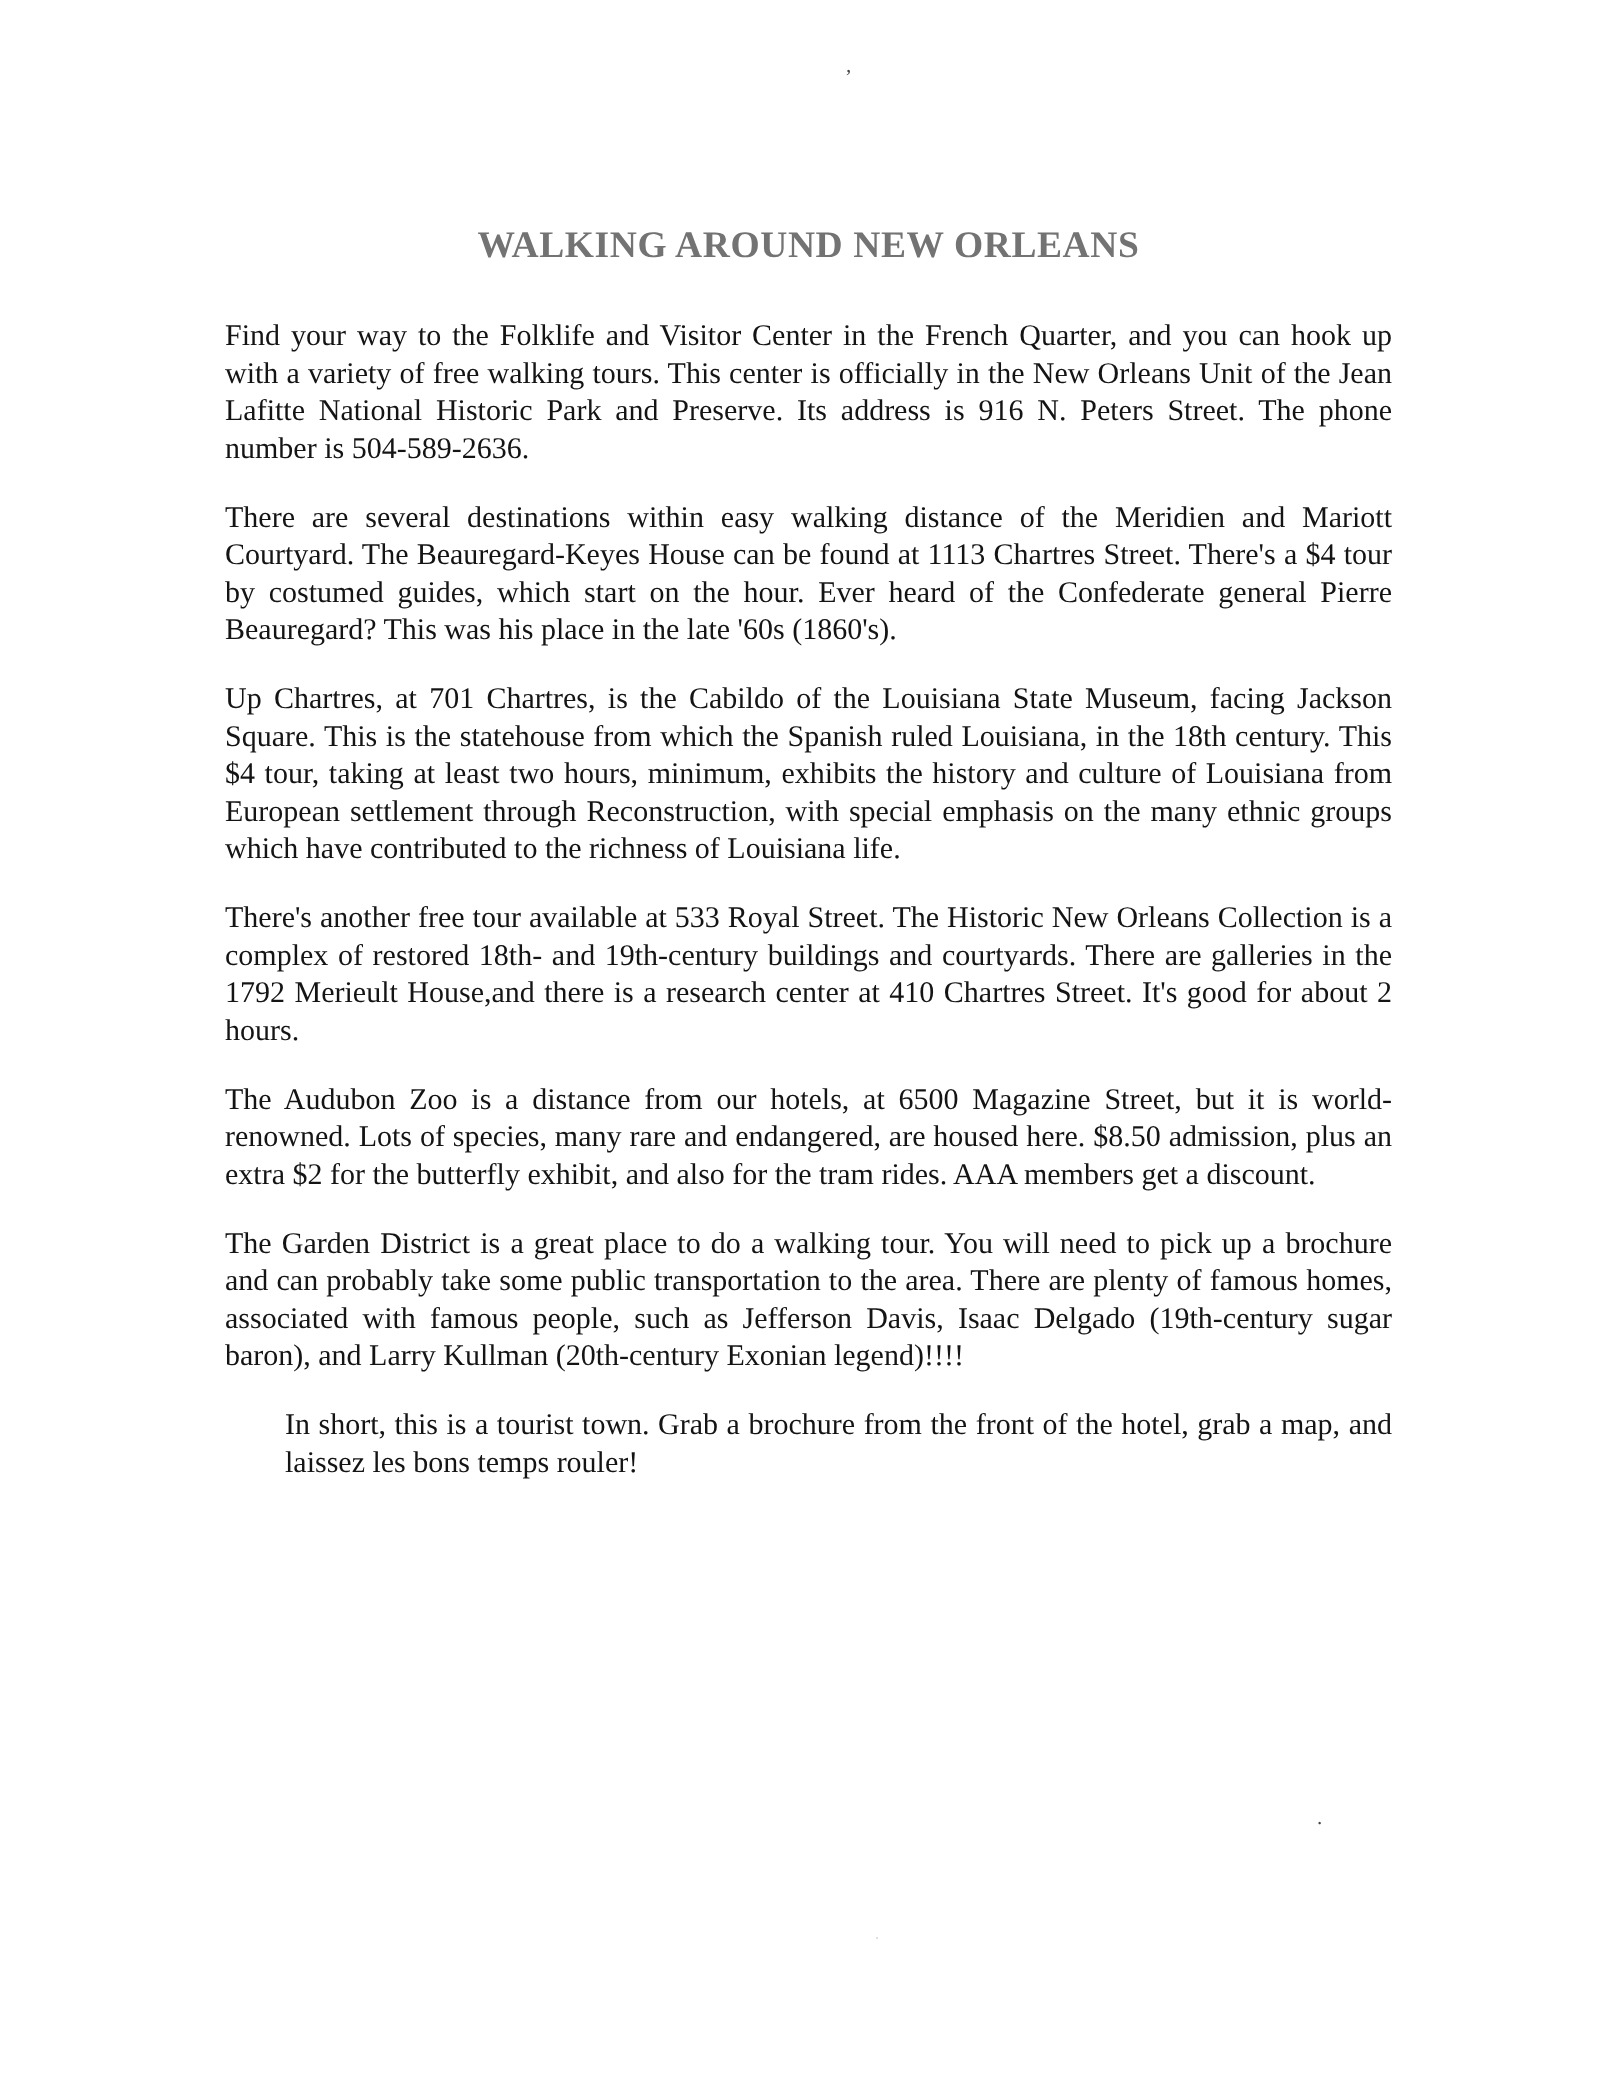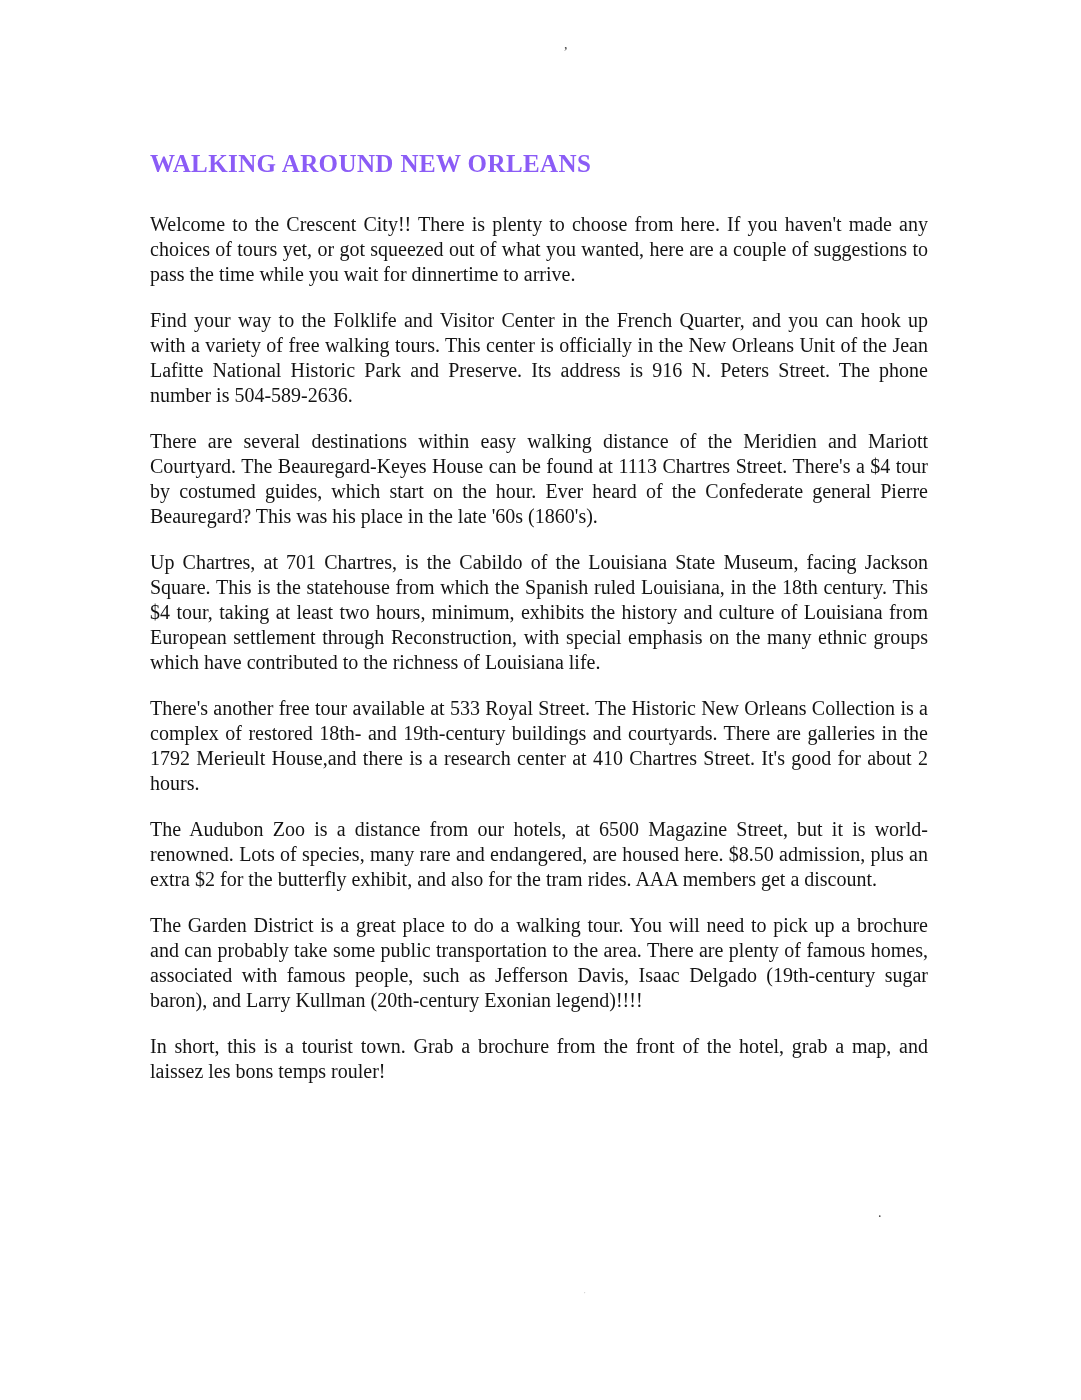--- a/index.html
+++ b/index.html
@@ -19,32 +19,34 @@
   .content {
     position: absolute;
     left: 150px;
     top: 150px;
     width: 778px;
   }
   .title {
     font-size: 25px;
     line-height: 28px;
     font-weight: bold;
+    text-align: center;
     letter-spacing: 0.4px;
     margin: 0 0 34px 0;
-    color: #8b5cf6;
+    color: #737373;
   }
   .para {
     font-size: 20px;
     line-height: 25px;
     text-align: justify;
     margin: 0 0 21px 0;
   }
   .para:last-child {
     margin-bottom: 0;
+    margin-left: 40px;
   }
   .artifact {
     position: absolute;
     font-size: 14px;
     color: #444444;
     line-height: 1;
   }
   .artifact-top {
     left: 564px;
     top: 38px;
@@ -63,21 +65,20 @@
 </head>
 <body>
 
 <div class="page">
 
   <span class="artifact artifact-top">,</span>
 
   <div class="content">
     <h1 class="title">WALKING AROUND NEW ORLEANS</h1>
 
-    <p class="para">Welcome to the Crescent City!! There is plenty to choose from here. If you haven't made any choices of tours yet, or got squeezed out of what you wanted, here are a couple of suggestions to pass the time while you wait for dinnertime to arrive.</p>
 
     <p class="para">Find your way to the Folklife and Visitor Center in the French Quarter, and you can hook up with a variety of free walking tours. This center is officially in the New Orleans Unit of the Jean Lafitte National Historic Park and Preserve. Its address is 916 N. Peters Street. The phone number is 504-589-2636.</p>
 
     <p class="para">There are several destinations within easy walking distance of the Meridien and Mariott Courtyard. The Beauregard-Keyes House can be found at 1113 Chartres Street. There's a $4 tour by costumed guides, which start on the hour. Ever heard of the Confederate general Pierre Beauregard? This was his place in the late '60s (1860's).</p>
 
     <p class="para">Up Chartres, at 701 Chartres, is the Cabildo of the Louisiana State Museum, facing Jackson Square. This is the statehouse from which the Spanish ruled Louisiana, in the 18th century. This $4 tour, taking at least two hours, minimum, exhibits the history and culture of  Louisiana from European settlement through Reconstruction, with special emphasis on the many ethnic groups which have contributed to the richness of Louisiana life.</p>
 
     <p class="para">There's another free tour available at 533 Royal Street. The Historic New Orleans Collection is a complex of restored 18th- and 19th-century buildings and courtyards. There are galleries in the 1792 Merieult House,and there is a research center at 410 Chartres Street. It's good for about 2 hours.</p>
 
 

